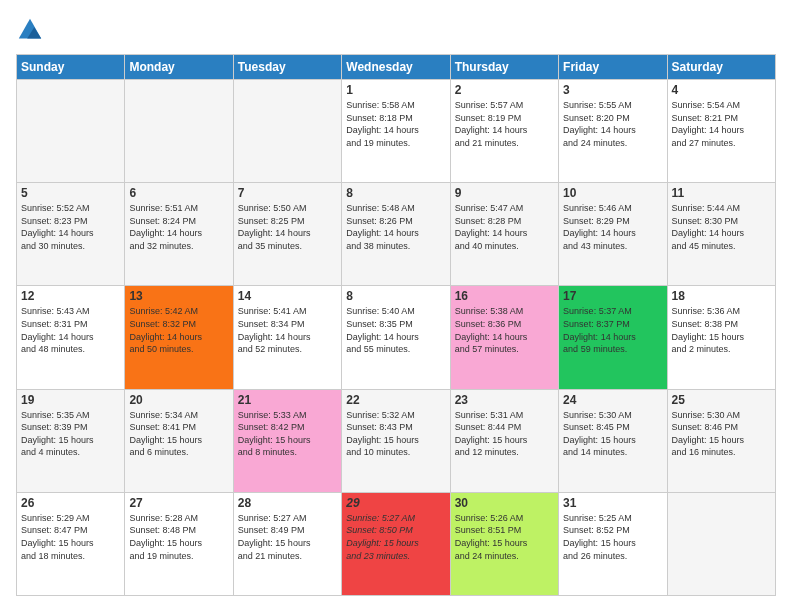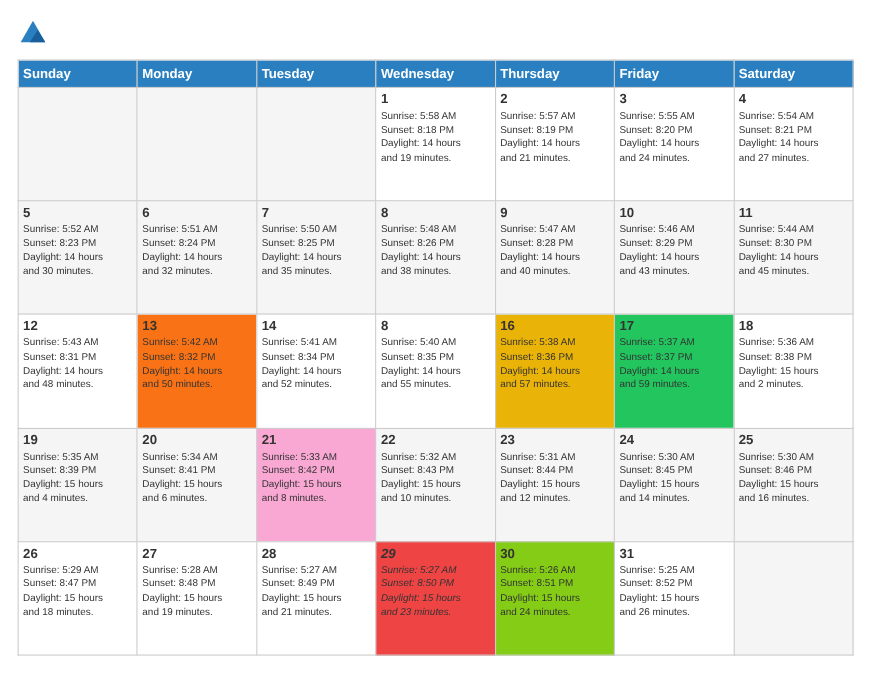--- a/index.html
+++ b/index.html
@@ -240,21 +240,21 @@
 Daylight: 14 hours
 and 52 minutes.</div>
           </td>
           <td style="background: rgb(255, 255, 255);">
             <span class="day-num">8</span>
             <div class="day-info" style="white-space: pre-line;">Sunrise: 5:40 AM
 Sunset: 8:35 PM
 Daylight: 14 hours
 and 55 minutes.</div>
           </td>
-          <td style="background: #eab308;">
+          <td style="background: #f9a8d4;">
             <span class="day-num">16</span>
             <div class="day-info" style="white-space: pre-line;">Sunrise: 5:38 AM
 Sunset: 8:36 PM
 Daylight: 14 hours
 and 57 minutes.</div>
           </td>
           <td style="background: #22c55e;">
             <span class="day-num">17</span>
             <div class="day-info" style="white-space: pre-line;">Sunrise: 5:37 AM
 Sunset: 8:37 PM
@@ -342,21 +342,21 @@
 Daylight: 15 hours
 and 21 minutes.</div>
           </td>
           <td style="background: #ef4444; font-style: italic;">
             <span class="day-num">29</span>
             <div class="day-info" style="white-space: pre-line;">Sunrise: 5:27 AM
 Sunset: 8:50 PM
 Daylight: 15 hours
 and 23 minutes.</div>
           </td>
-          <td style="background: #84cc16; margin-top: 35px;">
+          <td style="background: #bef264; margin-top: 35px;">
             <span class="day-num">30</span>
             <div class="day-info" style="white-space: pre-line;">Sunrise: 5:26 AM
 Sunset: 8:51 PM
 Daylight: 15 hours
 and 24 minutes.</div>
           </td>
           <td style="background: rgb(255, 255, 255); margin-left: 14px;">
             <span class="day-num">31</span>
             <div class="day-info" style="white-space: pre-line;">Sunrise: 5:25 AM
 Sunset: 8:52 PM

